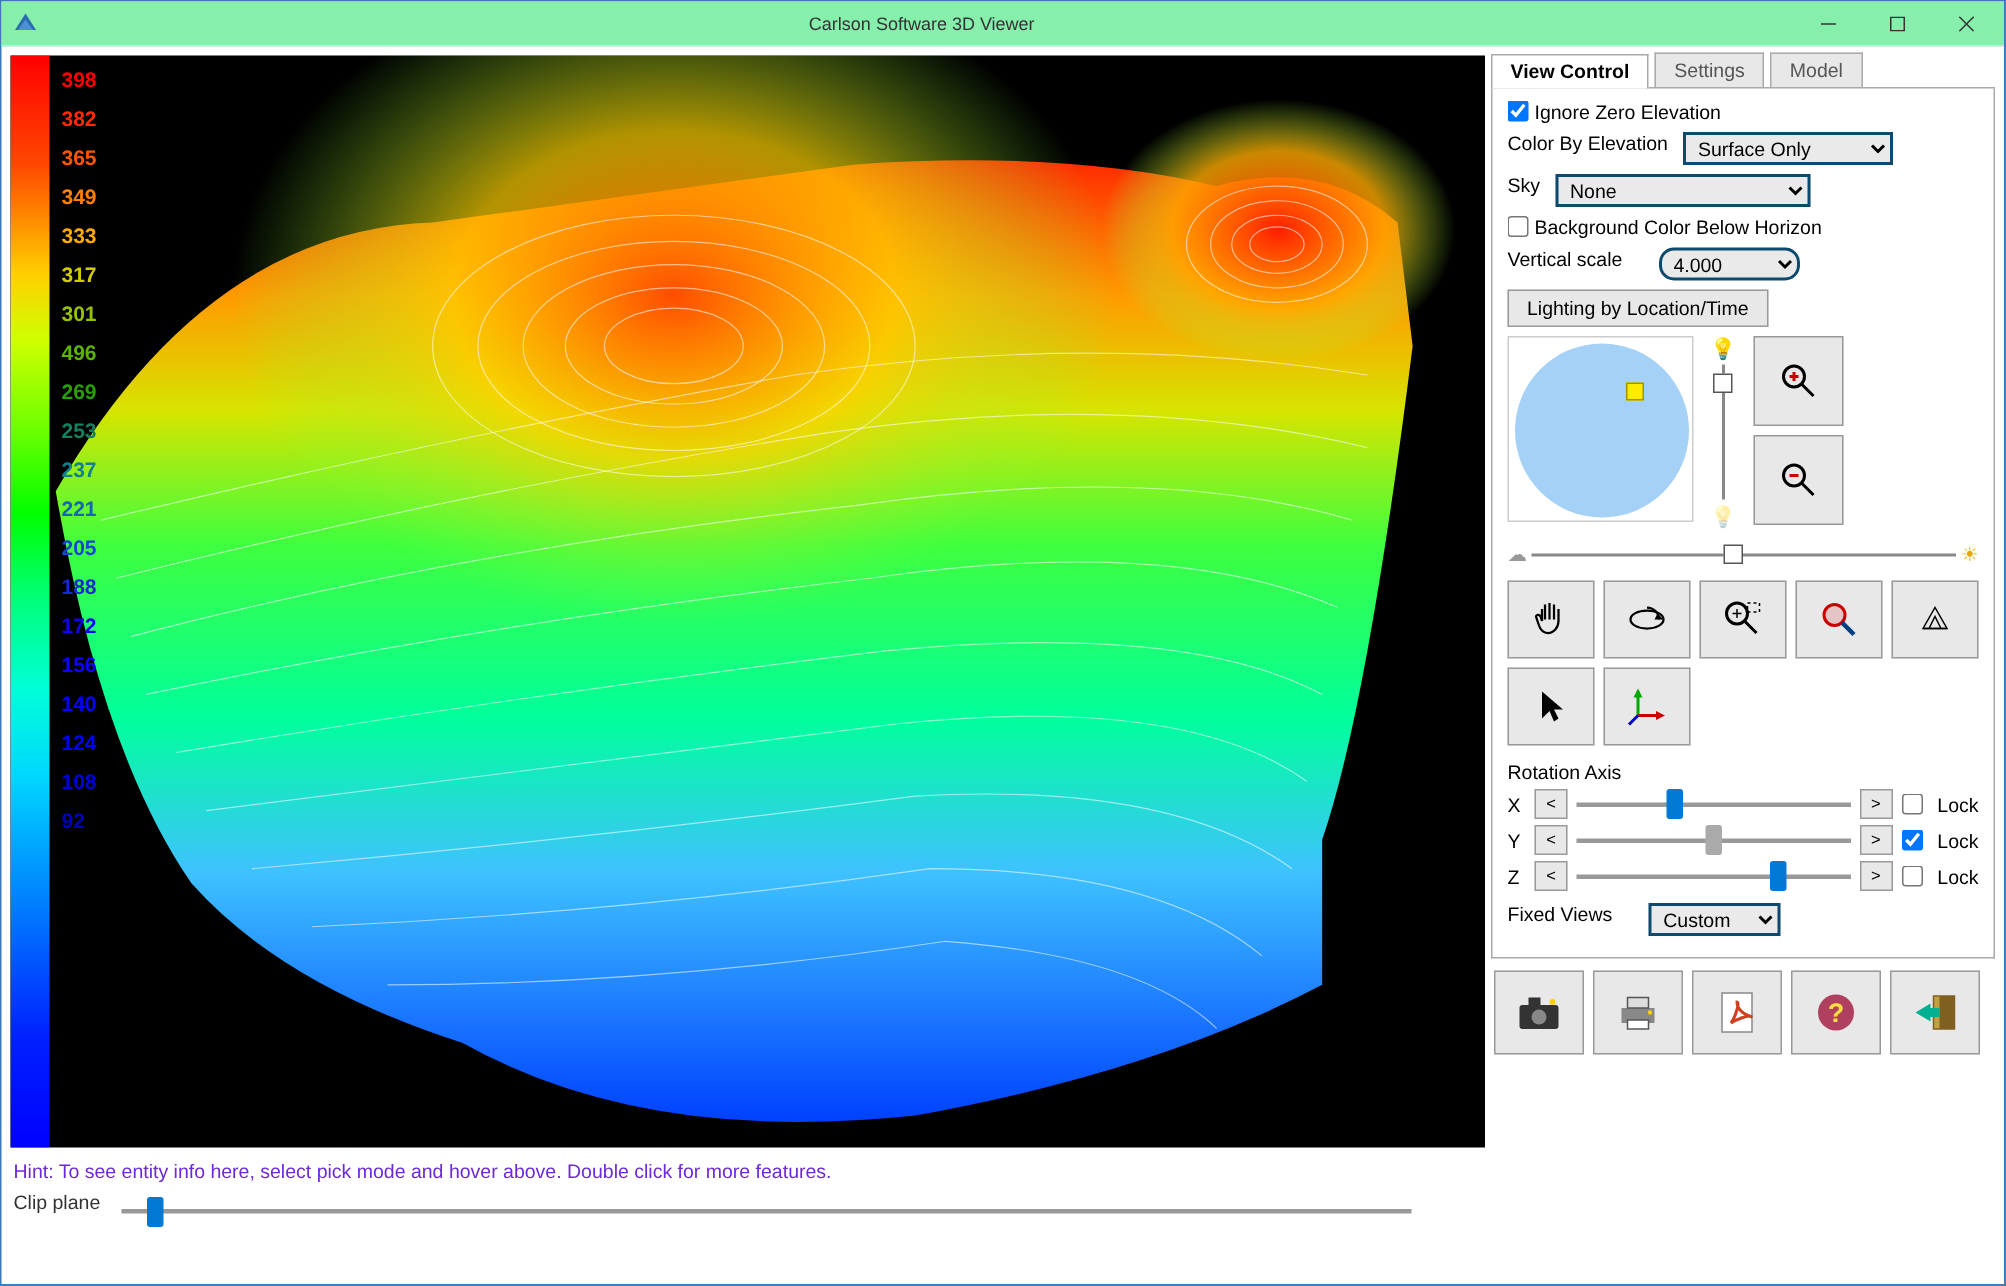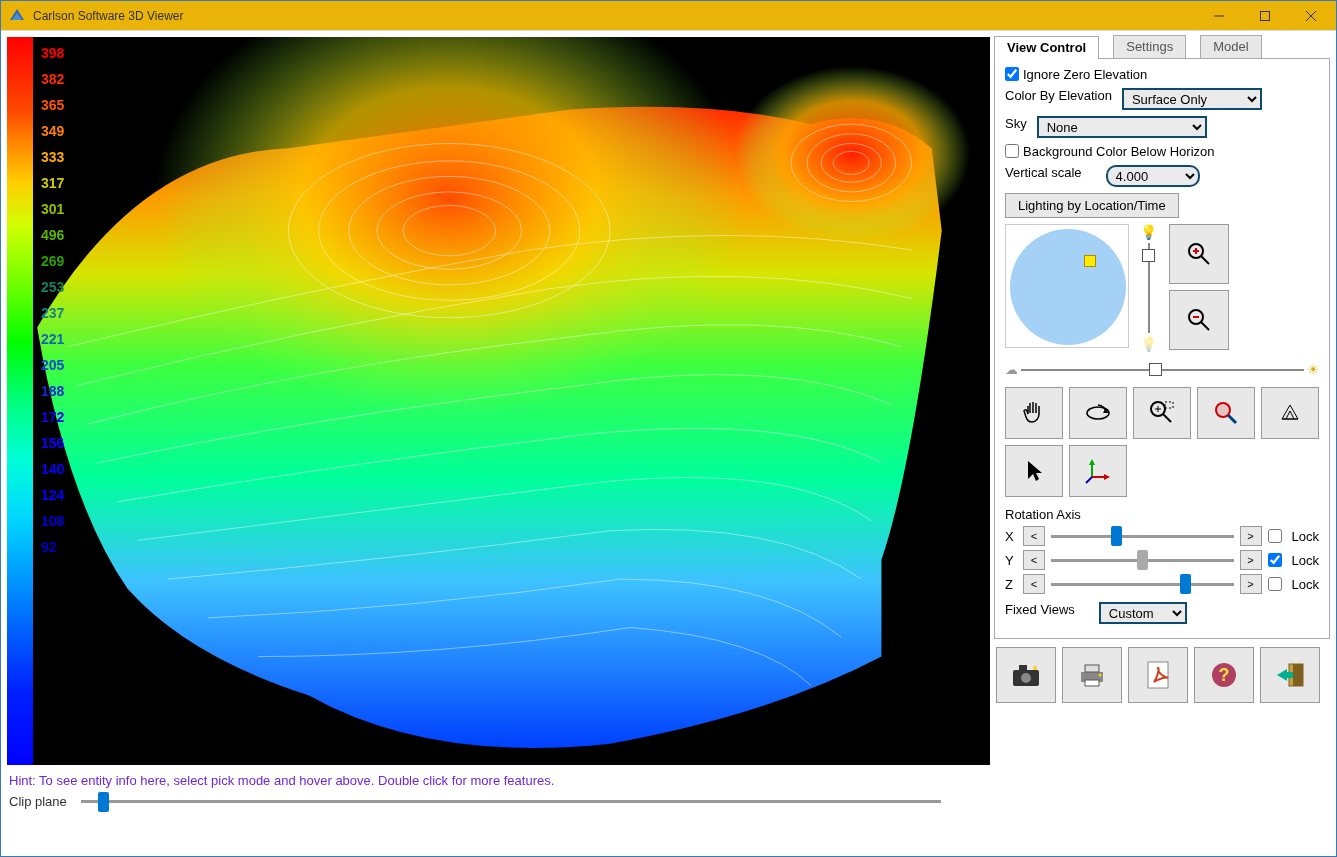--- a/index.html
+++ b/index.html
@@ -1,38 +1,38 @@
 <!DOCTYPE html>
 <html><head>
 <meta charset="utf-8">
 <style>
 * { box-sizing: border-box; margin: 0; padding: 0; }
 body { font-family: "Segoe UI", Tahoma, sans-serif; font-size: 13px; background: #fff; width: 1337px; height: 857px; overflow: hidden; border: 1px solid #3a7ab8; }
-.titlebar { height: 30px; display: flex; align-items: center; padding: 0 2px 0 8px; background: #eab308; border-bottom: 1px solid #ddd; }
+.titlebar { height: 30px; display: flex; align-items: center; padding: 0 2px 0 8px; background: #86efac; border-bottom: 1px solid #ddd; text-align: center; }
 .titlebar .logo { width: 16px; height: 16px; margin-right: 8px; }
 .titlebar .title { flex: 1; font-size: 12px; color: #333; }
 .winbtn { width: 46px; height: 29px; display: flex; align-items: center; justify-content: center; cursor: pointer; }
 
 .main { display: flex; height: 780px; }
 .viewport-col { flex: 1; display: flex; flex-direction: column; padding: 6px 0 0 6px; }
 .viewport { position: relative; flex: 1; background: #000; margin-bottom: 4px; overflow: hidden; }
 .colorbar { position: absolute; left: 0; top: 0; width: 26px; height: 100%; background: linear-gradient(to bottom, #ff0000 0%, #ff4800 10%, #ff8c00 15%, #ffcf00 20%, #cfff00 26%, #6fff00 34%, #00ff00 42%, #00ff7c 50%, #00ffd7 58%, #00d7ff 66%, #007cff 78%, #0020ff 90%, #0000ff 100%); }
 .cb-labels { position: absolute; left: 34px; top: 8px; display: flex; flex-direction: column; gap: 10px; font-size: 14px; font-weight: bold; font-family: Arial, sans-serif; }
 .cb-labels span:nth-child(1){color:#ff0000;} .cb-labels span:nth-child(2){color:#ff2a00;} .cb-labels span:nth-child(3){color:#ff5500;} .cb-labels span:nth-child(4){color:#ff8000;} .cb-labels span:nth-child(5){color:#ffaa00;} .cb-labels span:nth-child(6){color:#d0cc00;} .cb-labels span:nth-child(7){color:#96c000;} .cb-labels span:nth-child(8){color:#5cb400;} .cb-labels span:nth-child(9){color:#2aa000;} .cb-labels span:nth-child(10){color:#148060;} .cb-labels span:nth-child(11){color:#14808c;} .cb-labels span:nth-child(12){color:#1466b0;} .cb-labels span:nth-child(13){color:#1448d4;} .cb-labels span:nth-child(14){color:#142aD4;} .cb-labels span:nth-child(15){color:#1400f0;} .cb-labels span:nth-child(16){color:#1000ff;} .cb-labels span:nth-child(17){color:#0800ff;} .cb-labels span:nth-child(18){color:#0000ff;} .cb-labels span:nth-child(19){color:#0000dd;} .cb-labels span:nth-child(20){color:#0000bb;}
 .terrain-svg { position:absolute; left:0; top:0; width:100%; height:100%; }
 
 .hint { font-size: 13px; color: #6d28d9; padding: 4px 2px; }
-.clip-row { display: flex; align-items: center; padding: 2px; gap: 14px; }
+.clip-row { display: flex; align-items: flex-end; padding: 2px; gap: 14px; }
 .clip-row label { color: #333; font-size: 13px; }
 .slider { flex: 1; -webkit-appearance: none; height: 3px; background: #999; }
 .slider::-webkit-slider-thumb { -webkit-appearance: none; width: 11px; height: 20px; background: #0078d4; border-radius: 2px; }
 
 .side { width: 346px; padding: 4px 6px 0 4px; }
 .tabs { display: flex; height: 24px; border-bottom:1px solid #aaa; }
-.tab { padding: 3px 12px; font-size: 13px; cursor: pointer; background: #e8e8e8; color: #555; border:1px solid #aaa; border-bottom:none; margin-right:14px; }
+.tab { padding: 3px 12px; font-size: 13px; cursor: pointer; background: #e8e8e8; color: #555; border:1px solid #aaa; border-bottom:none; margin-right:4px; }
 .tab.active { font-weight: bold; color: #000; background:#fff; position:relative; top:1px; }
 .panel { border:1px solid #aaa; border-top:none; padding: 8px 10px; }
 .row { display: flex; align-items: flex-start; margin-bottom: 6px; font-size: 13px; }
 .row label { flex: 0 0 auto; }
 select { border: 2px solid #0c4a6e; background: #eaeaea; font-size: 13px; padding: 1px 4px; height: 22px; }
 input[type=checkbox] { width: 14px; height: 14px; margin-right: 4px; }
 .btn { border: 1px solid #999; background: #e8e8e8; font-size: 13px; padding: 4px 12px; cursor: pointer; }
 
 .light-area { display: flex; gap: 6px; margin: 6px 0 10px; }
 .sun-dial { width: 124px; height: 124px; position: relative; background:#fff; border:1px solid #ccc; }

